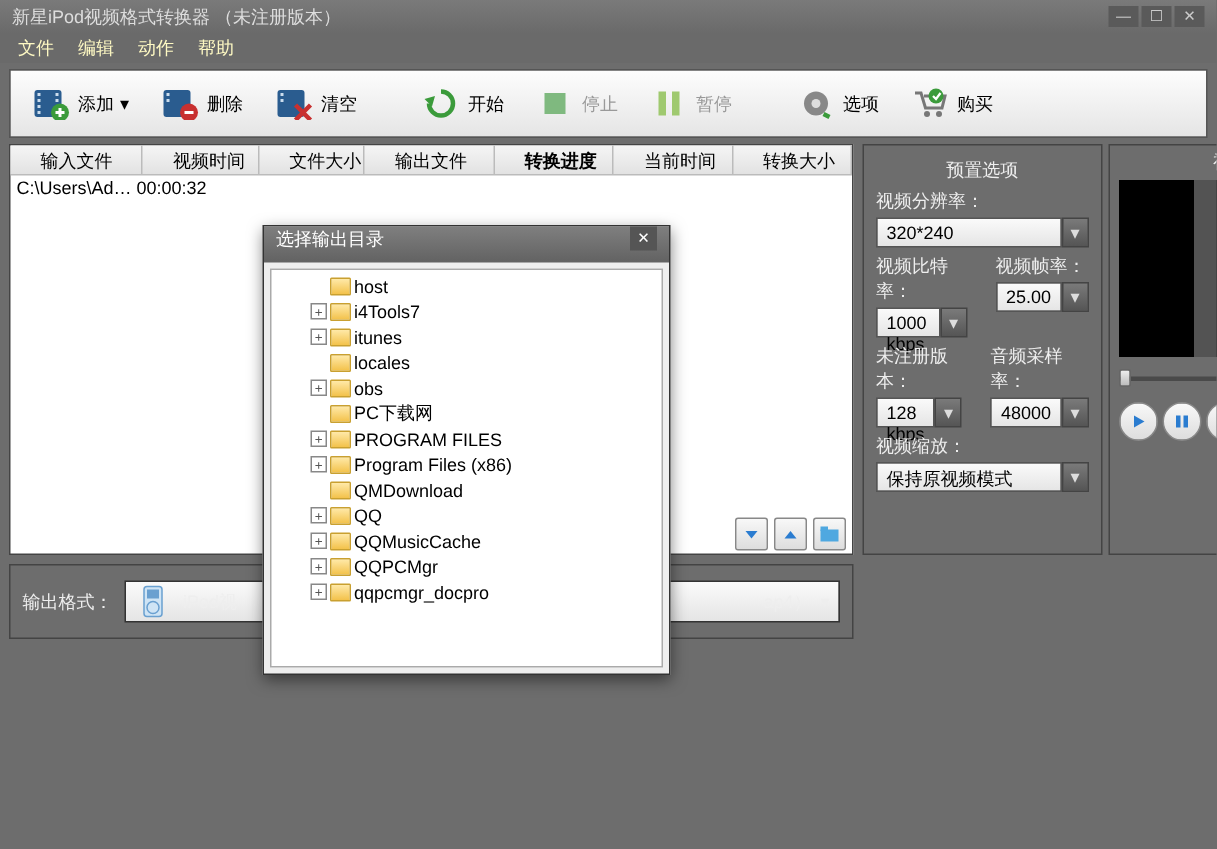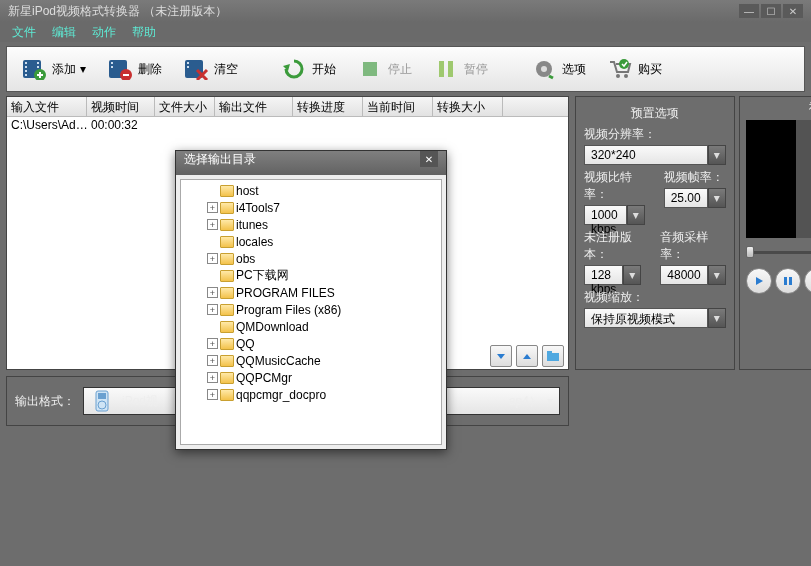--- a/index.html
+++ b/index.html
@@ -2,35 +2,35 @@
 <html><head>
 <meta charset="utf-8">
 <style>
 * { margin:0; padding:0; box-sizing:border-box; font-family:'Microsoft YaHei',SimSun,sans-serif; font-size:12px; }
 body { width:811px; height:566px; background:#6d6d6d; overflow:hidden; position:relative; }
 
 .titlebar { height:22px; background:linear-gradient(#7a7a7a,#6a6a6a); display:flex; align-items:center; padding:0 8px; color:#ddd; }
 .titlebar .ctrls { margin-left:auto; display:flex; gap:2px; }
 .titlebar .wbtn { width:20px; height:14px; background:#5a5a5a; display:flex; align-items:center; justify-content:center; color:#ccc; font-size:10px; cursor:pointer; }
 
-.menubar { height:20px; background:#6a6a6a; display:flex; align-items:center; padding:0 6px; color:#5eead4; gap:4px; }
+.menubar { height:20px; background:#6a6a6a; display:flex; align-items:center; padding:0 6px; color:#fef9c3; gap:4px; }
 .menubar .mitem { padding:2px 6px; cursor:pointer; }
 
 .toolbar { height:46px; background:linear-gradient(#fdfdfd,#e5e5e5); border:1px solid #555; margin:4px 6px 4px 6px; display:flex; align-items:center; padding:0 4px; gap:2px; }
 .tbtn { height:36px; display:flex; align-items:center; gap:4px; padding:0 8px; border:1px solid transparent; border-radius:2px; cursor:pointer; }
 .tbtn .ic { width:28px; height:24px; display:flex; align-items:center; justify-content:center; }
 .tspace { width:20px; }
 
 .content { display:flex; gap:6px; padding:0 6px; }
 .leftcol { width:563px; }
 .rightcol { width:204px; display:flex; flex-direction:row; gap:4px;border-radius:30px; }
 
 .listpanel { height:274px; background:#fff; border:1px solid #444; position:relative; }
 .listhead { display:flex; background:linear-gradient(#f5f5f5,#e2e2e2); border-bottom:1px solid #bbb; height:20px; }
-.lh { border-right:1px solid #bbb; padding:2px 4px; font-size:12px; overflow:hidden; white-space:nowrap; }
+.lh { border-right:1px solid #bbb; padding:2px 4px; font-size:12px; overflow:hidden; white-space:nowrap;margin-left:16px; }
 .listbody { height:234px; overflow:auto; }
 .lrow { display:flex; height:18px; }
 .lc { padding:1px 4px; overflow:hidden; white-space:nowrap; font-size:12px; }
 .listbtns { position:absolute; right:4px; bottom:2px; display:flex; gap:4px; }
 .sbtn { width:22px; height:22px; background:linear-gradient(#f8f8f8,#ddd); border:1px solid #888; border-radius:2px; display:flex; align-items:center; justify-content:center; cursor:pointer; }
 
 .settings { background:#6d6d6d; border:1px solid #444; padding:6px 8px; } 
 .sethead { text-align:center; color:#eee; padding:2px 0 4px; }
 .setrow { display:flex; gap:19px; margin-bottom:4px; }
 .setcol { flex:1; }
@@ -183,21 +183,21 @@
 </div>
 
 <div class="content">
   <div class="leftcol">
     <div class="listpanel">
       <div class="listhead" id="listhead">
           <div class="lh" style="width: 80px;">输入文件</div>
           <div class="lh" style="width: 68px;">视频时间</div>
           <div class="lh" style="width: 60px;">文件大小</div>
           <div class="lh" style="width: 78px;">输出文件</div>
-          <div class="lh" style="width: 70px;">转换进度</div>
+          <div class="lh" style="width: 70px; font-weight: bold;">转换进度</div>
           <div class="lh" style="width: 70px;">当前时间</div>
           <div class="lh" style="width: 70px;">转换大小</div>
         </div>
       <div class="listbody" id="listbody">
           <div class="lrow">
             <div class="lc" style="width: 80px;">C:\Users\Ad…</div>
             <div class="lc" style="width: 68px;">00:00:32</div>
             <div class="lc" style="width: 60px;"></div>
             <div class="lc" style="width: 78px;"></div>
             <div class="lc" style="width: 70px;"></div>

